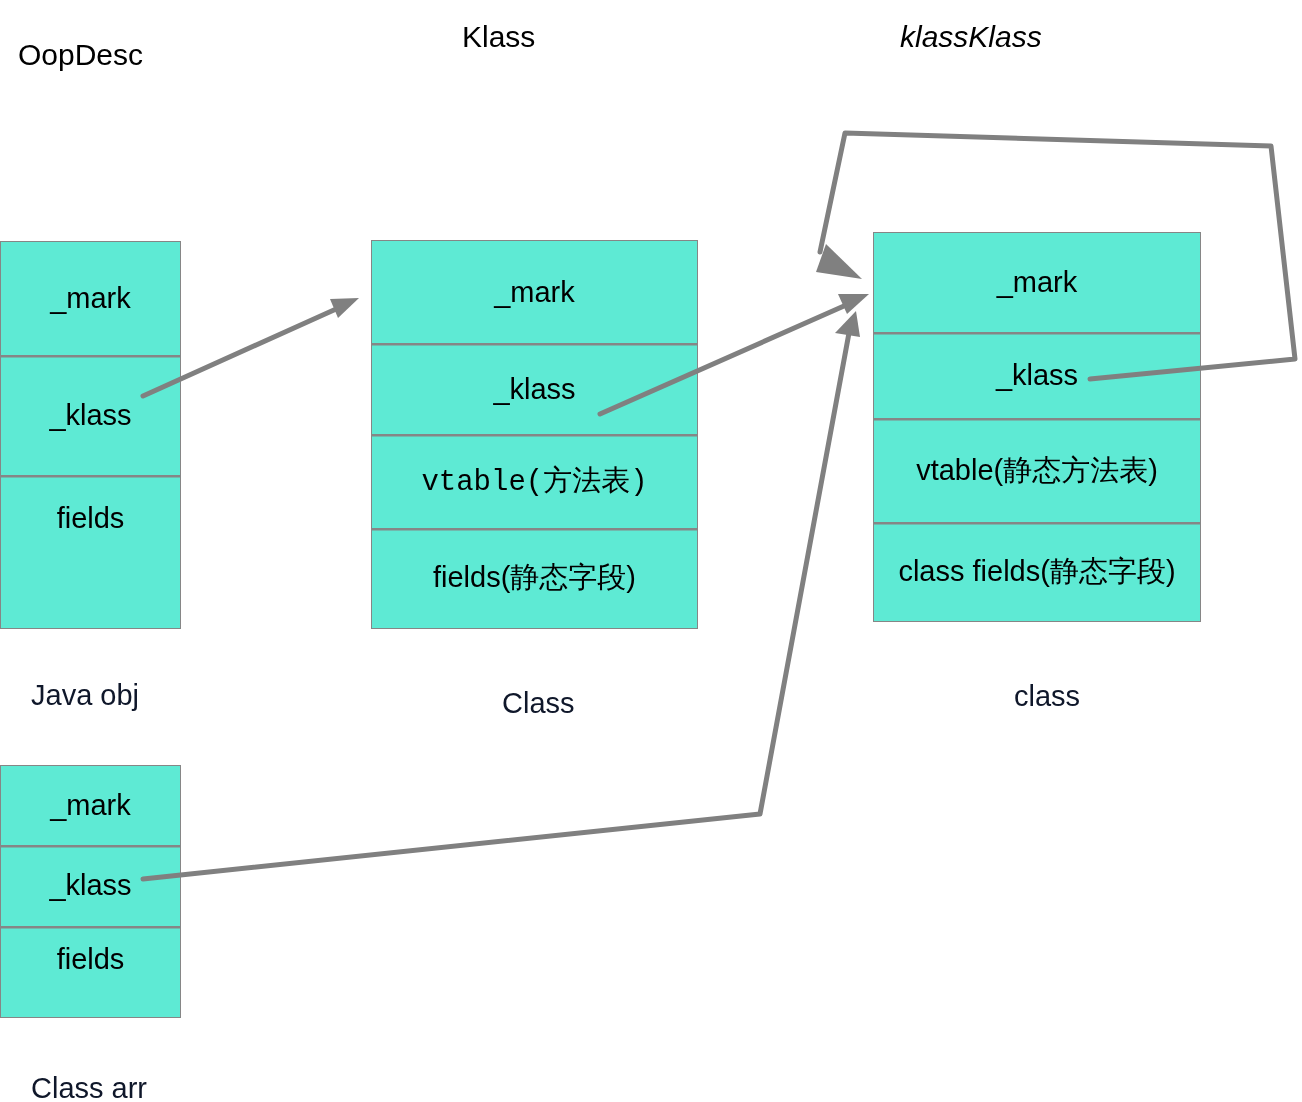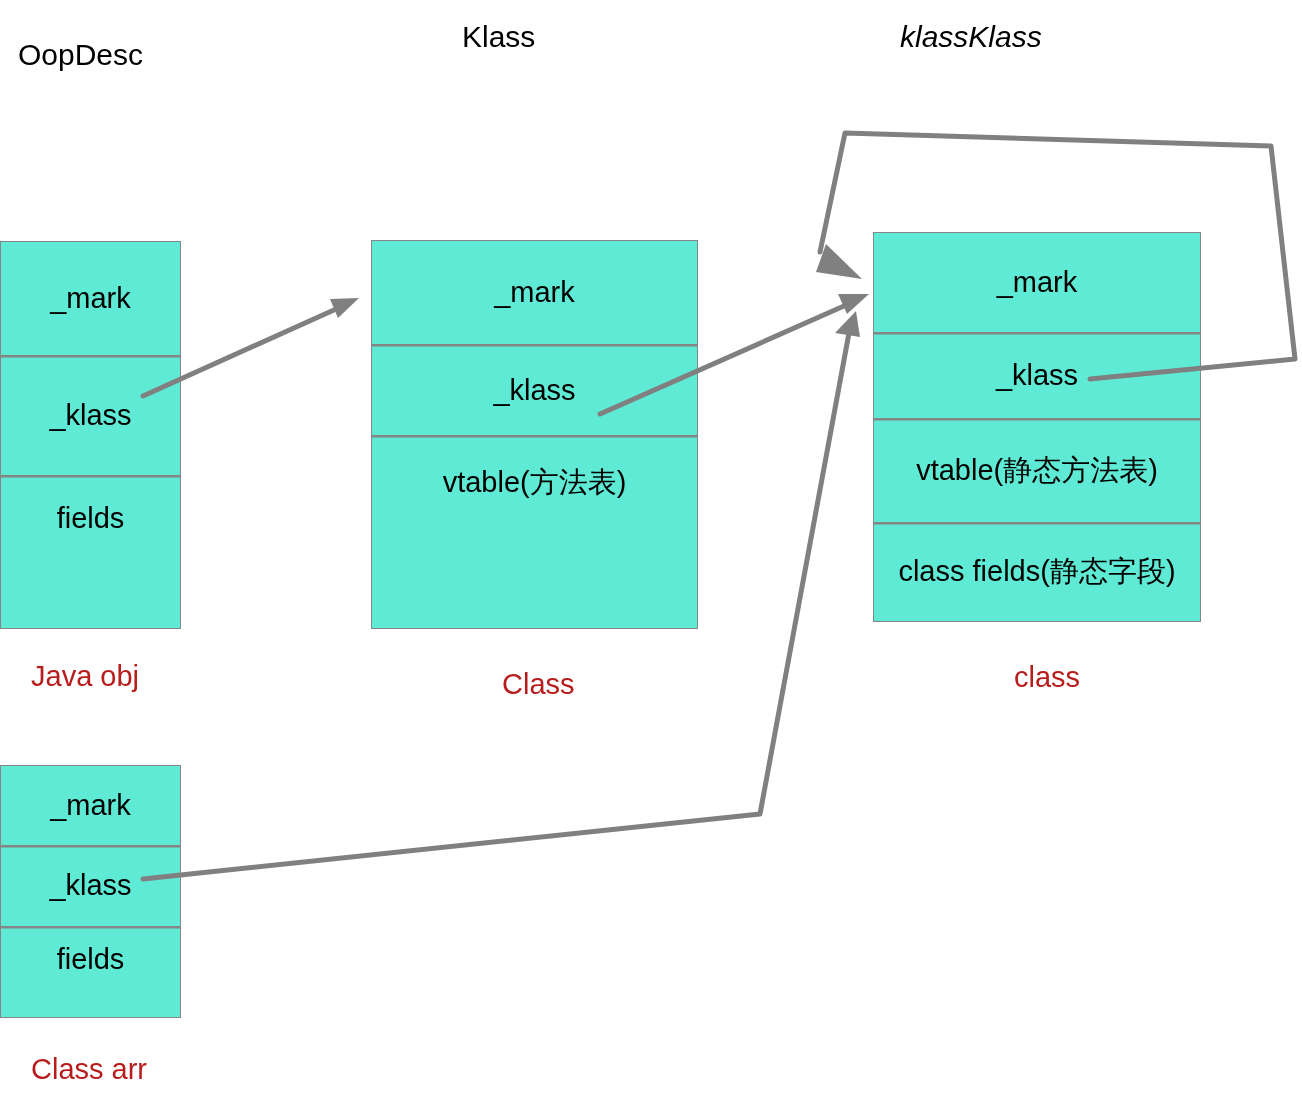--- a/index.html
+++ b/index.html
@@ -59,41 +59,42 @@
   #box-java-arr   { left: 0px;   top: 765px; width: 181px; height: 253px; }
 
   
   #box-java-obj .r1 { height: 114px; }
   #box-java-obj .r2 { height: 120px; }
   #box-java-obj .r3 { height: 154px; align-items: flex-start; padding-top: 26px; }
 
   
   #box-klass .r1 { height: 103px; }
   #box-klass .r2 { height: 91px;  }
-  #box-klass .r3 { height: 94px;  }
+  #box-klass .r3 { height: 94px; font-family: Liberation Mono, monospace;  }
   #box-klass .r4 { height: 101px; }
 
   
   #box-klasskls .r1 { height: 102px; }
   #box-klasskls .r2 { height: 89px;  }
   #box-klasskls .r3 { height: 107px;  }
   #box-klasskls .r4 { height: 102px; }
 
   
   #box-java-arr .r1 { height: 80px; }
   #box-java-arr .r2 { height: 81px; }
   #box-java-arr .r3 { height: 92px; align-items: flex-start; padding-top: 16px; }
 
   
   .caption {
     position: absolute;
     font-size: 29px;
     line-height: 1;
-    color: #b91c1c;
+    color: #0f172a;
     white-space: nowrap;
+    margin-top: 19px;
   }
   #caption-java-obj { left: 31px;   top: 662px; }
   #caption-class    { left: 502px;  top: 670px; }
   #caption-klass-lc { left: 1014px; top: 663px; }
   #caption-java-arr { left: 31px;   top: 1055px; }
 
   
   #arrow-layer {
     position: absolute;
     left: 0;
@@ -114,20 +115,21 @@
   <div class="struct-row r1">_mark</div>
   <div class="struct-row r2">_klass</div>
   <div class="struct-row r3">fields</div>
 </div>
 <div class="caption" id="caption-java-obj">Java obj</div>
 
 <div class="struct-box" id="box-klass">
   <div class="struct-row r1">_mark</div>
   <div class="struct-row r2">_klass</div>
   <div class="struct-row r3">vtable(方法表)</div>
+  <div class="struct-row r4">fields(静态字段)</div>
 </div>
 <div class="caption" id="caption-class">Class</div>
 
 <div class="struct-box" id="box-klasskls">
   <div class="struct-row r1">_mark</div>
   <div class="struct-row r2">_klass</div>
   <div class="struct-row r3">vtable(静态方法表)</div>
   <div class="struct-row r4">class fields(静态字段)</div>
 </div>
 <div class="caption" id="caption-klass-lc">class</div>

